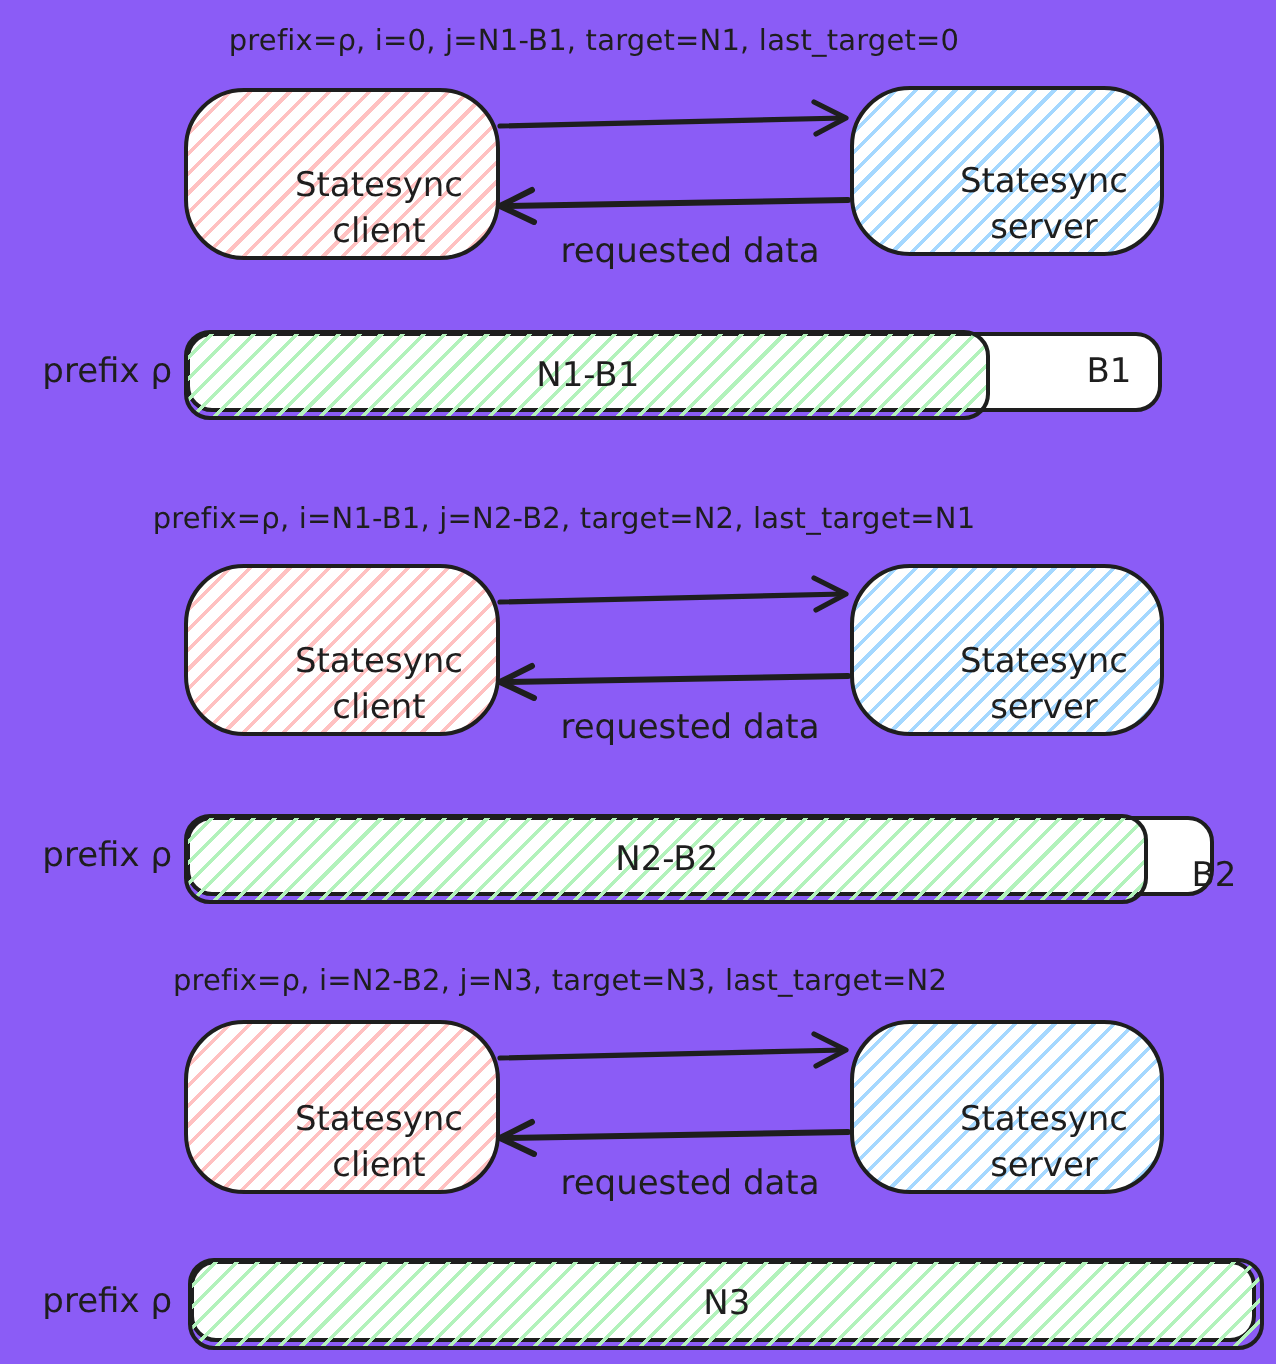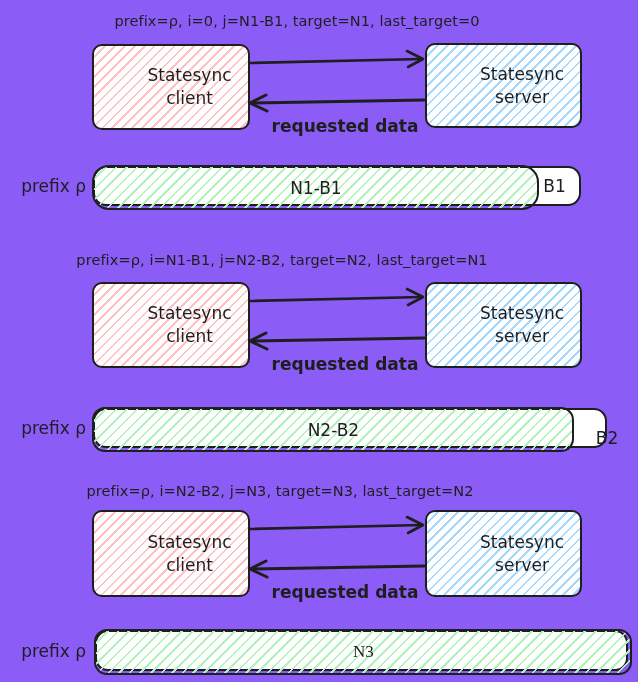--- a/index.html
+++ b/index.html
@@ -18,23 +18,23 @@
     width: 600px;
     text-align: center;
     font-size: 14.5px;
     font-weight: 500;
     letter-spacing: 0.1px;
     white-space: nowrap;
   }
   .node-box {
     position: absolute;
     border: 2.6px solid #1e1e1e;
-    border-radius: 10px;
+    border-radius: 30px;
     display: flex;
-    align-items: center;
+    align-items: flex-end;
     justify-content: center;
     text-align: center;
     font-size: 17px;
     line-height: 1.35;
     background-color: #ffffff;
     padding-left: 37px;
   }
   .node-label { white-space: pre-line; }
   .hatch-red {
     background-image: repeating-linear-gradient(135deg,
@@ -48,21 +48,20 @@
     background-image: repeating-linear-gradient(135deg,
       #b2f2bb 0px, #b2f2bb 1.8px, transparent 1.8px, transparent 7.5px);
   }
   .arrows-svg { position: absolute; overflow: visible; }
   .resp-label {
     position: absolute;
     width: 152px;
     text-align: center;
     font-size: 17px;
     white-space: nowrap;
-    font-weight: bold;
   }
   .prefix-label {
     position: absolute;
     width: 80px;
     text-align: right;
     font-size: 17px;
     white-space: nowrap;
   }
   .state-bar {
     position: absolute;
@@ -123,21 +122,21 @@
           <polyline points="20,45 4,53 21,61"></polyline>
         </g>
       </g>
     </svg>
 
     <div class="resp-label" style="left:269px; top:116px;">requested data</div>
 
     <div class="prefix-label" style="left:6px; top:176px;">prefix ρ</div>
 
     <div class="state-bar" style="left:93px; top:166px; width:488px;">
-      <div class="synced-range hatch-green" style="width:447px;border-radius:17px;">
+      <div class="synced-range hatch-green" style="width:403px;">
         <span>N1-B1</span>
       </div>
       <div class="remaining-label" style="left:398px; width:88px;">B1</div>
     </div>
   </section>
 
   <section>
     <div class="phase-title" style="left:-18px; top:252px;">prefix=ρ, i=N1-B1, j=N2-B2, target=N2, last_target=N1</div>
 
     <div class="node-box hatch-red" style="left:92px; top:282px; width:158px; height:86px;">
@@ -199,19 +198,19 @@
           <polyline points="20,45 4,53 21,61"></polyline>
         </g>
       </g>
     </svg>
 
     <div class="resp-label" style="left:269px; top:582px;">requested data</div>
 
     <div class="prefix-label" style="left:6px; top:641px;">prefix ρ</div>
 
     <div class="state-bar" style="left:95px; top:630px; width:533px; height:41px;">
-      <div class="synced-range hatch-green" style="width:538px; height:46px;font-family:Liberation Serif, serif;">
+      <div class="synced-range hatch-green" style="width:538px; height:46px;">
         <span>N3</span>
       </div>
     </div>
   </section>
 
 </div>
 
 </body></html>

